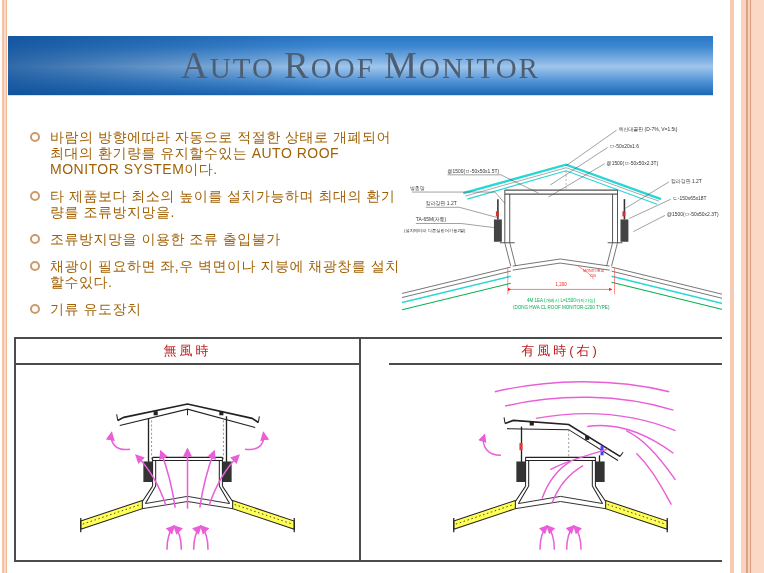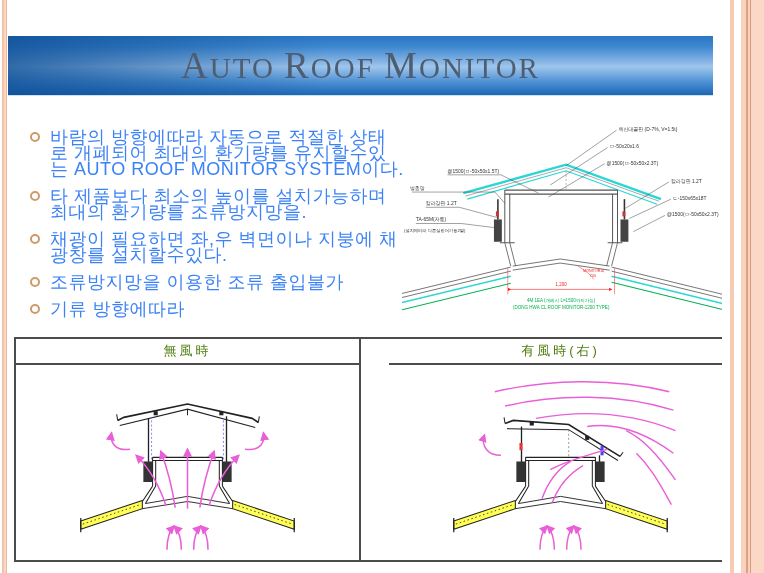--- a/index.html
+++ b/index.html
@@ -25,57 +25,57 @@
       linear-gradient(180deg,#2a77c4 0%,#3d87d0 18%,#8db9e6 46%,#9fc6ec 52%,#4c90d4 78%,#1c67b4 100%);
     display:flex;align-items:center;justify-content:center;
     box-shadow:0 1px 0 #cfe0f0;}
   .banner h1{margin:0;font-family:"Liberation Serif",serif;font-weight:normal;
     color:#4e5d70;font-size:29px;letter-spacing:2px;}
   .banner h1 .cap{font-size:37px;}
   
   .bullets{position:absolute;left:30px;top:129px;width:374px;z-index:1;
     list-style:none;margin:0;padding:0;}
   .bullets li{position:relative;padding-left:20px;margin-bottom:11px;
-    font-size:18px;line-height:16px;color:#3b82f6;letter-spacing:0.5px;}
+    font-size:14px;line-height:16px;color:#a16207;letter-spacing:0.5px;}
   .bullets .ring{position:absolute;left:0;top:3px;width:6px;height:6px;
     border:2px solid #cf9a66;border-radius:50%;background:#fff;}
   
   .diagram{position:absolute;left:402px;top:114px;width:346px;height:218px;z-index:1;}
   .diagram svg{display:block;}
   .cad-label{font-size:5px;fill:#333;font-family:"Liberation Sans",sans-serif;}
   .cad-label-sm{font-size:4.3px;fill:#333;font-family:"Liberation Sans",sans-serif;}
   
   .panels{position:absolute;left:14px;top:337px;width:716px;height:221px;z-index:1;
     border:2px solid #4c4c4c;display:flex;background:#fff;}
   .panel{flex:1;display:flex;flex-direction:column;min-width:0;}
   .panel + .panel{border-left:2px solid #4c4c4c;padding-left:28px;}
   .panel-header{height:24px;border-bottom:2px solid #4c4c4c;display:flex;
-    align-items:center;justify-content:center;font-size:13px;color:#4d7c0f;
+    align-items:center;justify-content:center;font-size:13px;color:#b91c1c;
     letter-spacing:3px;}
   .panel-body{flex:1;overflow:hidden;}
   .panel-body svg{display:block;width:100%;height:100%;}
 </style>
 </head>
 <body>
 
 <div id="slide">
 
   <div class="left-stripe"></div>
   <div class="right-stripe"></div>
 
   <div class="banner">
     <h1><span class="cap">A</span>UTO <span class="cap">R</span>OOF <span class="cap">M</span>ONITOR</h1>
   </div>
 
   <ul class="bullets">
     <li><span class="ring"></span><span>바람의 방향에따라 자동으로 적절한 상태로 개폐되어 최대의 환기량를 유지할수있는 AUTO ROOF MONITOR SYSTEM이다.</span></li>
     <li><span class="ring"></span><span>타 제품보다 최소의 높이를 설치가능하며 최대의 환기량를 조류방지망을.</span></li>
+    <li><span class="ring"></span><span>조류방지망을 이용한 조류 출입불가</span></li>
     <li><span class="ring"></span><span>채광이 필요하면 좌,우 벽면이나 지붕에 채광창를 설치할수있다.</span></li>
-    <li><span class="ring"></span><span>조류방지망을 이용한 조류 출입불가</span></li>
-    <li><span class="ring"></span><span>기류 방향에따라</span></li>
+    <li><span class="ring"></span><span>기류 유도장치</span></li>
   </ul>
 
   <div class="diagram">
     <svg width="346" height="218" viewBox="0 0 350 215" preserveAspectRatio="none">
       <defs>
         <marker id="ra" markerWidth="6" markerHeight="6" refX="5" refY="3" orient="auto">
           <path d="M0 0 L6 3 L0 6 Z" fill="#ff2222"></path>
         </marker>
       </defs>
 

